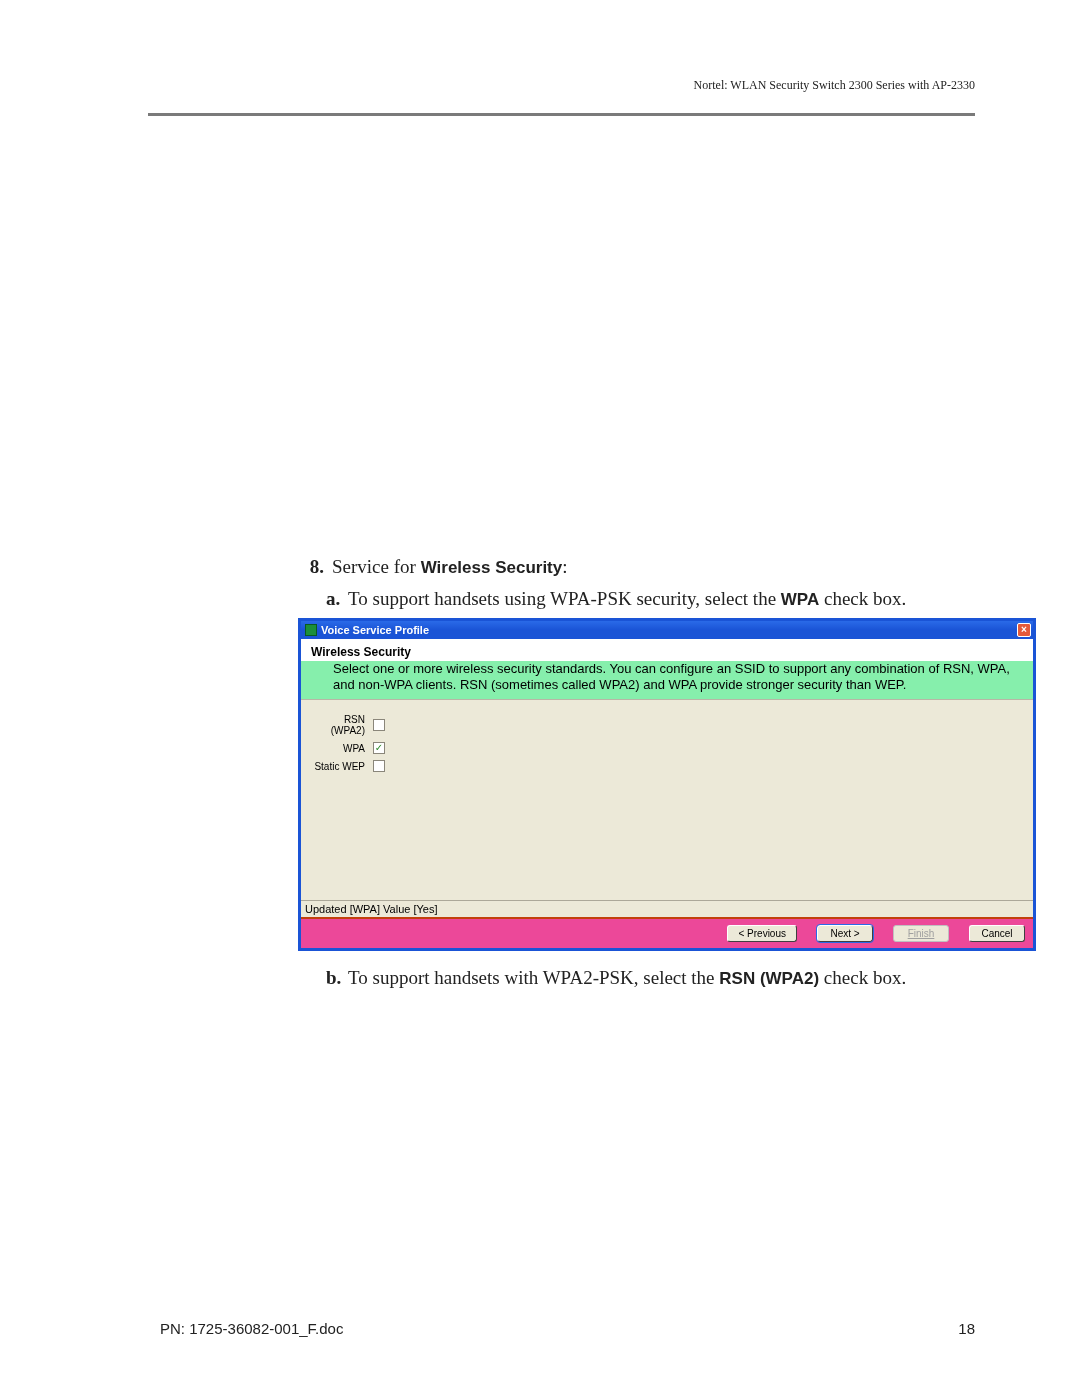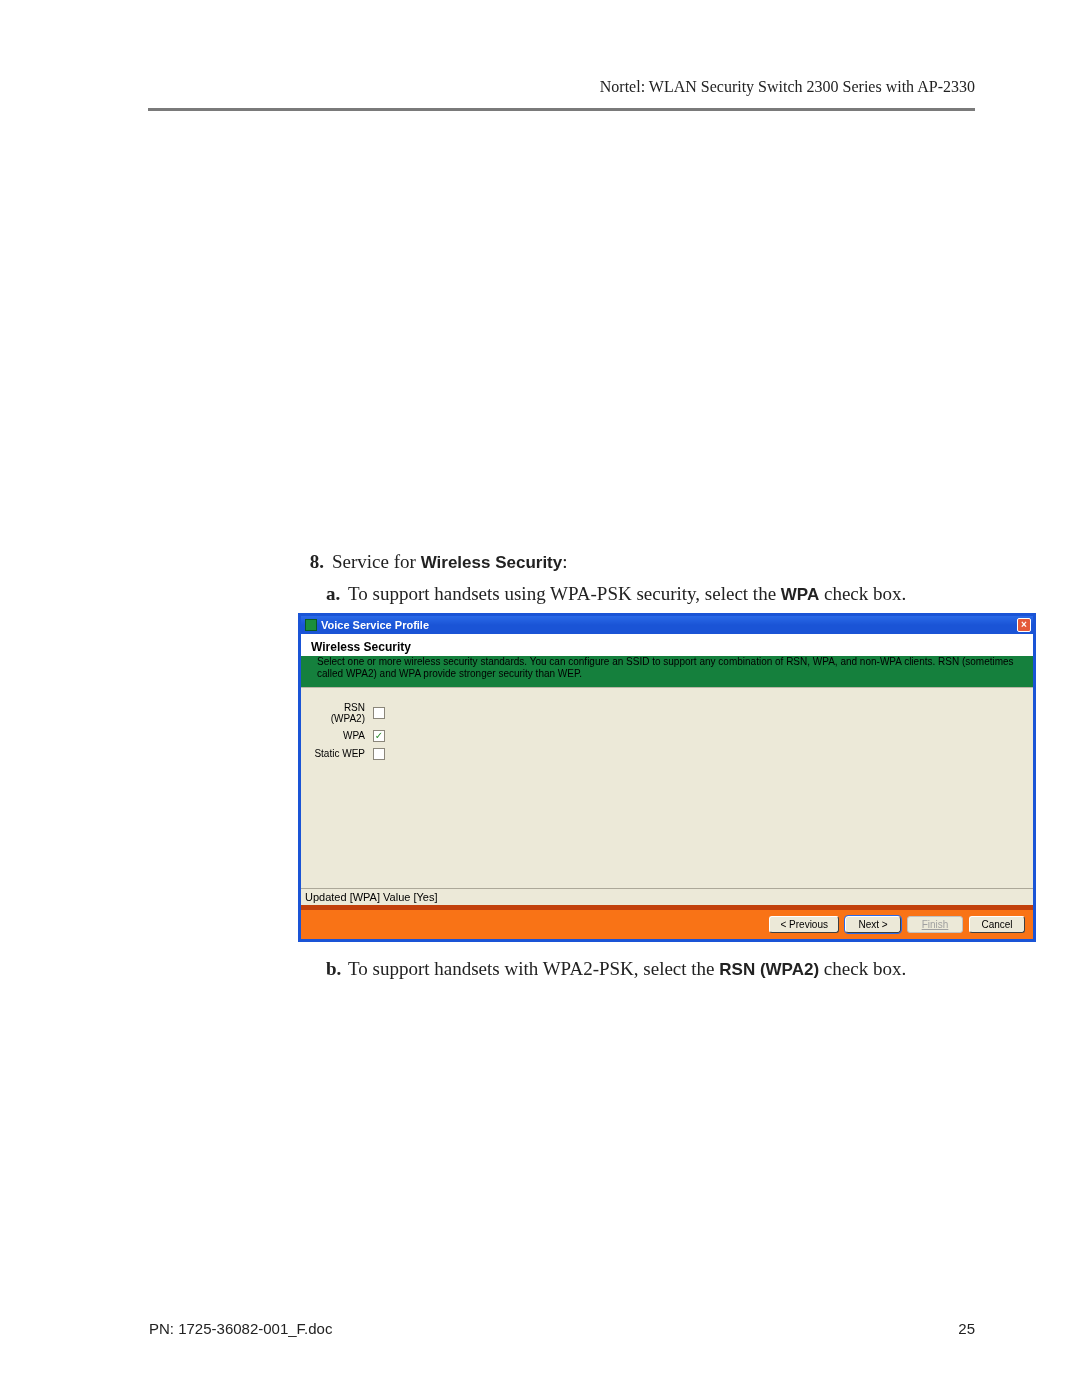--- a/index.html
+++ b/index.html
@@ -11,24 +11,24 @@
   }
   .page {
     width: 1080px;
     height: 1397px;
     position: relative;
     background: #fff;
     padding: 78px 105px 0 148px;
   }
   .header-product {
     text-align: right;
-    font-size: 16px;
+    font-size: 12px;
     color: #222;
     padding-right: 0;
-    margin-bottom: 12px;
+    margin-bottom: 20px;
     font-family: Georgia, serif;
   }
   .header-rule {
     height: 3px;
     background: #7a7a7a;
     margin-top: 6px;
   }
   .content {
     margin-top: 440px;
     padding-left: 150px;
@@ -100,25 +100,25 @@
     color:#fff; font-size:10px; font-weight:bold;
   }
   .section-heading {
     font-weight: bold;
     font-size: 12px;
     padding: 6px 10px 2px 10px;
     color: #000;
     background: #fff;
   }
   .section-desc {
-    font-size: 10px;
-    padding: 0 10px 6px 16px;
+    font-size: 13px;
+    padding: 0 10px 6px 32px;
     color: #000;
     line-height: 1.25;
-    background: #15803d;
+    background: #86efac;
   }
   .hr-sep { height:1px; background:#b9b6a6; }
   .options-panel {
     background: #ece9d8;
     padding: 14px 10px 10px 10px;
     min-height: 200px;
   }
   .opt-row {
     display:flex; align-items:center;
     font-size: 10px;
@@ -134,26 +134,26 @@
     content:"✓"; font-size:10px; color:#2a8a2a; line-height:1;
   }
   .status-strip {
     font-size: 11px;
     padding: 2px 4px;
     border-top:1px solid #aca899;
     background:#ece9d8;
     color:#000;
   }
   .button-bar {
-    background:#f97316;
-    border-top:5px solid #c2410c;
+    background:#ec4899;
+    border-top:2px solid #c2410c;
     padding: 6px 8px;
     display:flex;
     justify-content:flex-end;
-    gap:6px;
+    gap:20px;
   }
   .dlg-btn {
     font-family: Tahoma, Arial, sans-serif;
     font-size: 10px;
     padding: 2px 10px;
     min-width: 56px;
     background:#ece9d8;
     border:1px solid #404040;
     border-top-color:#fff;
     border-left-color:#fff;
@@ -166,21 +166,21 @@
   }
   .dlg-btn.disabled { color:#a0a0a0; border-color:#c0c0c0;text-decoration:underline; }
 
   .lower-sub {
     margin-top: 8px;
   }
 
   .footer {
     position: absolute;
     bottom: 60px;
-    left: 149px;
+    left: 160px;
     right: 105px;
     display:flex;
     justify-content: space-between;
     font-size: 15px;
     font-family: Arial, Helvetica, sans-serif;
     color:#222;
   }
 </style>
 </head>
 <body>
@@ -247,16 +247,16 @@
       <span class="sub-letter">b.</span>
       <span class="sub-body">
         <span>To support handsets with WPA2-PSK, select the </span><b class="inline">RSN (WPA2)</b><span> check box.</span>
       </span>
     </div>
 
   </div>
 
   <div class="footer">
     <span>PN: 1725-36082-001_F.doc</span>
-    <span>25</span>
+    <span>18</span>
   </div>
 
 </div>
 
 </body></html>

